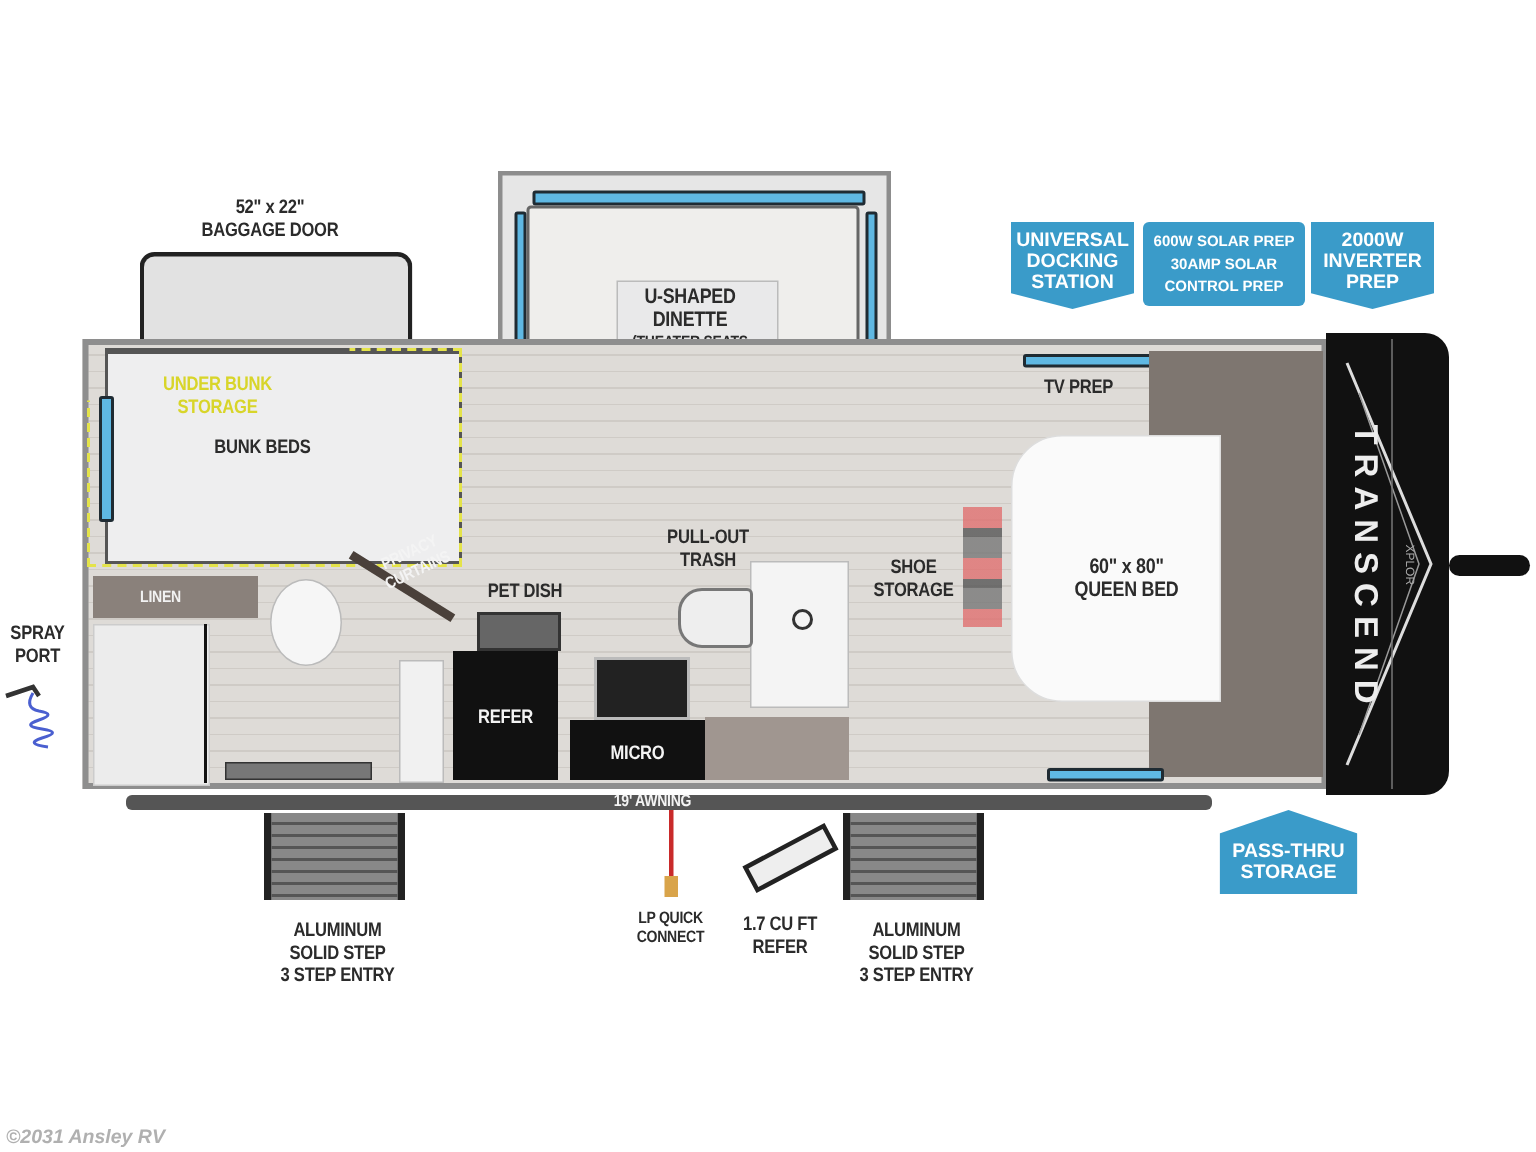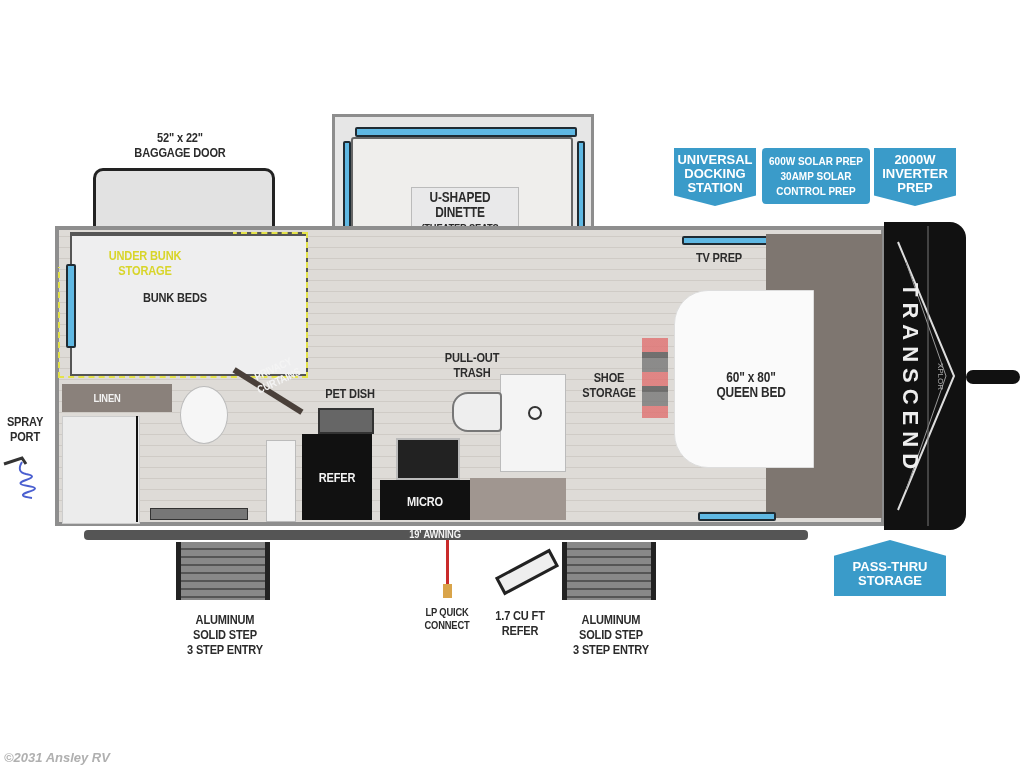--- a/index.html
+++ b/index.html
@@ -126,16 +126,16 @@
 
 <div class="abs" style="left:446px;top:540px;width:3px;height:44px;background:#c92a2a;"></div>
 <div class="abs" style="left:443px;top:584px;width:9px;height:14px;background:#d9a44a;"></div>
 <div class="lbl small" style="left:412px;top:606px;width:70px;">LP QUICK
 CONNECT</div>
 
 <div class="abs" style="left:496px;top:562px;width:56px;height:14px;background:#eee;border:3px solid #222;transform:rotate(-28deg);"></div>
 <div class="lbl" style="left:480px;top:608px;width:80px;">1.7 CU FT
 REFER</div>
 
-<div class="badge" style="left:834px;top:540px;width:112px;height:56px;font-size:13px;clip-path:polygon(0 28%,50% 0,100% 28%,100% 100%,0 100%);padding-top:12px;box-sizing:border-box;">PASS-THRU
+<div class="badge" style="left:813px;top:540px;width:92px;height:56px;font-size:13px;clip-path:polygon(0 28%,50% 0,100% 28%,100% 100%,0 100%);padding-top:12px;box-sizing:border-box;">PASS-THRU
 STORAGE</div>
 
 <div class="abs" style="left:4px;top:750px;font-size:13px;color:#b0b0b0;font-weight:bold;font-style:italic;">©2031 Ansley RV</div>
 
 </body></html>

